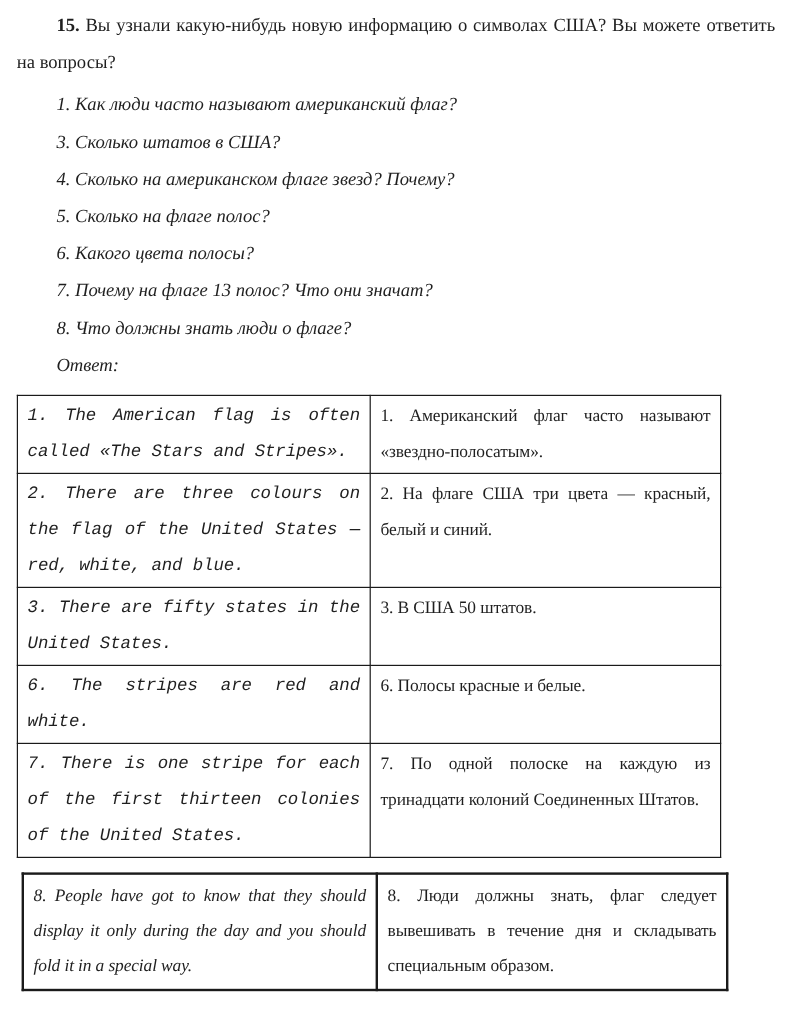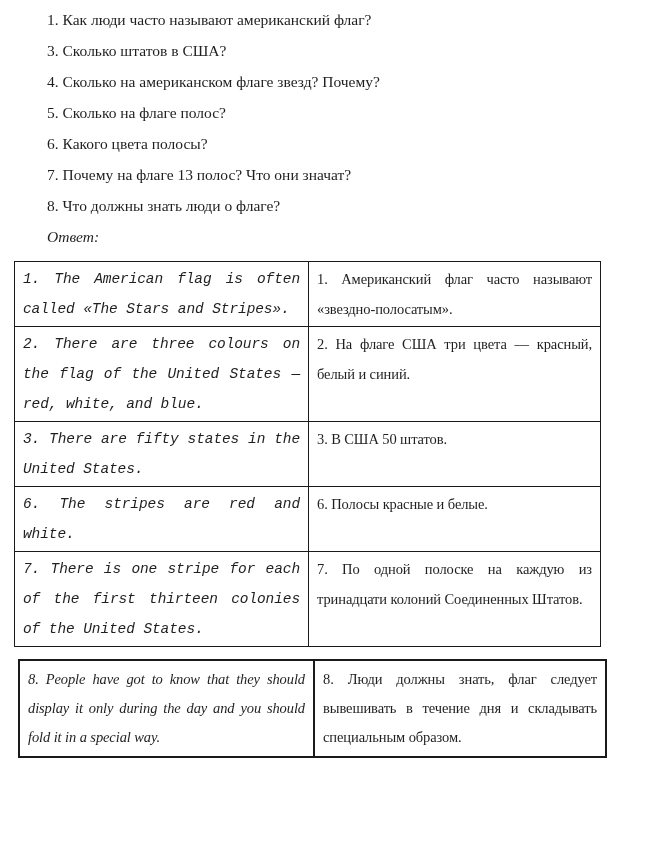--- a/index.html
+++ b/index.html
@@ -25,20 +25,21 @@
     padding: 6px 16px 0 14px;
     text-indent: 33px;
     line-height: 31px;
     text-align: justify;
   }
   .intro b { font-weight: bold; }
   .questions {
     margin: 4px 0 0 0;
     padding: 0 14px 0 47px;
     line-height: 31px;
+    font-style: italic;
   }
   .question { display: block; }
   .answer-label {
     margin: 0;
     padding: 0 0 0 47px;
     line-height: 31px;
     font-style: italic;
   }
   table.answers {
     border-collapse: collapse;
@@ -78,20 +79,21 @@
   table.answers-footer td.en {
     width: 277px;
     font-style: italic;
   }
 </style>
 </head>
 <body>
 
 <div class="page">
 
+  <p class="intro"><b>15.</b><span> Вы узнали какую-нибудь новую информацию о символах США? Вы можете ответить на вопросы?</span></p>
 
   <div class="questions">
     <span class="question">1. Как люди часто называют американский флаг?</span>
     <span class="question">3. Сколько штатов в США?</span>
     <span class="question">4. Сколько на американском флаге звезд? Почему?</span>
     <span class="question">5. Сколько на флаге полос?</span>
     <span class="question">6. Какого цвета полосы?</span>
     <span class="question">7. Почему на флаге 13 полос? Что они значат?</span>
     <span class="question">8. Что должны знать люди о флаге?</span>
   </div>

